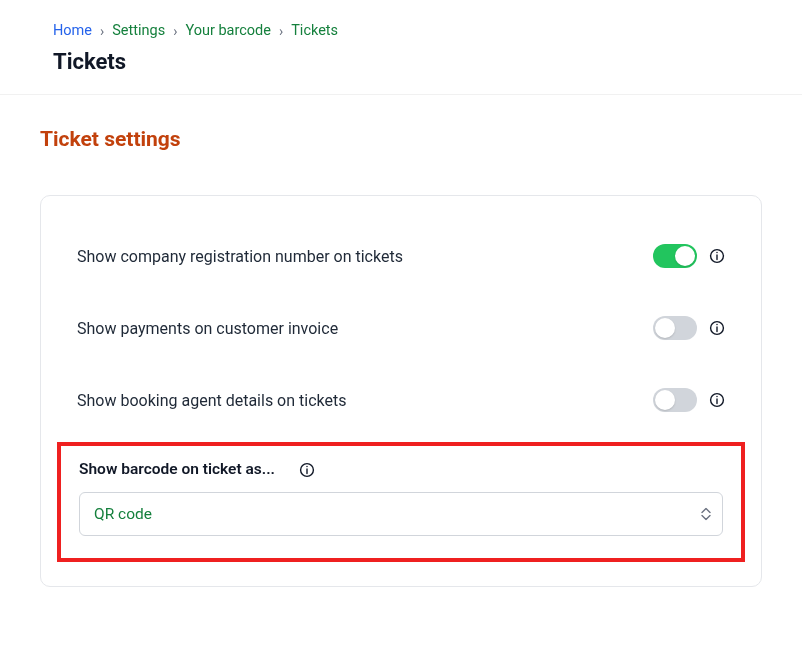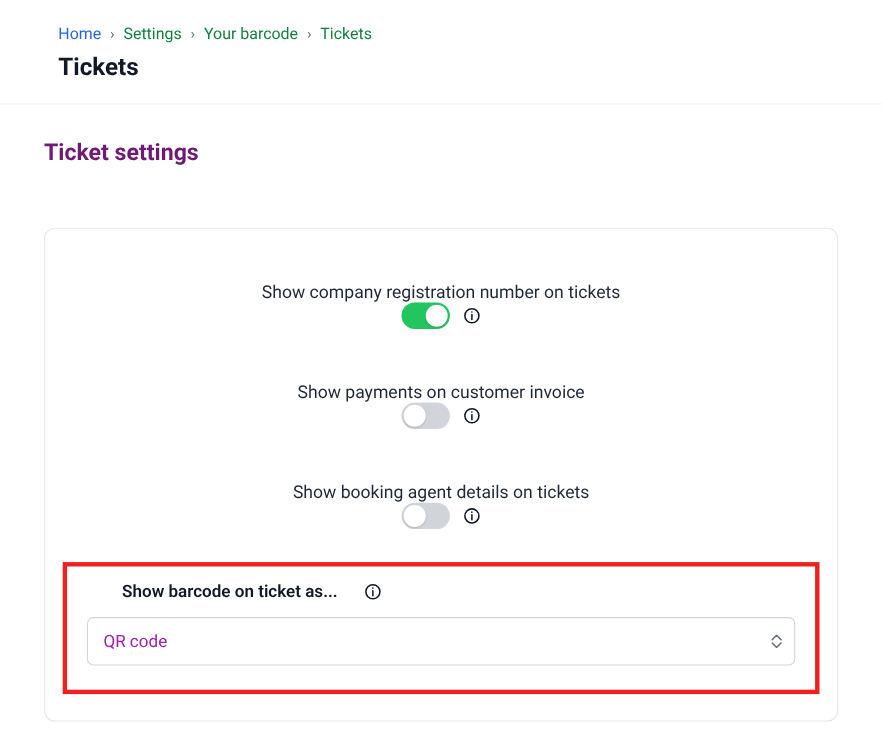--- a/index.html
+++ b/index.html
@@ -37,35 +37,34 @@
       font-size: 22px;
       font-weight: 700;
       color: #111827;
     }
     .content {
       padding: 32px 40px 20px 40px;
     }
     .section-title {
       font-size: 21px;
       font-weight: 700;
-      color: #701a75;
-      margin-bottom: 56px;
+      color: #c2410c;
+      margin-bottom: 44px;
     }
     .panel {
       border: 1px solid #e5e7eb;
       border-radius: 10px;
       padding: 36px 36px 24px 36px;
       position: relative;
     }
     .setting-row {
       display: flex;
       align-items: center;
-      justify-content: center;
+      justify-content: space-between;
       padding: 24px 0;
-      flex-direction: column;
     }
     .setting-row:first-child {
       padding-top: 12px;
     }
     .setting-label {
       font-size: 16px;
       color: #1f2937;
       font-weight: 400;
     }
     .controls {
@@ -116,41 +115,40 @@
     }
     .highlight-box {
       border: 4px solid #ef2020;
       padding: 14px 18px 22px 18px;
       margin-top: 6px;
       margin-left: -20px;
       margin-right: -20px;
     }
     .field-label-row {
       display: flex;
-      align-items: center;
+      align-items: flex-end;
       gap: 24px;
       margin-bottom: 14px;
-      margin-left: 32px;
     }
     .field-label {
       font-size: 15.5px;
       font-weight: 600;
       color: #111827;
     }
     .select-wrap {
       position: relative;
       width: 100%;
     }
     .select-field {
       width: 100%;
       border: 1px solid #d1d5db;
       border-radius: 6px;
       padding: 12px 36px 12px 14px;
       font-size: 15.5px;
-      color: #a21caf;
+      color: #15803d;
       background: #fff;
       cursor: pointer;
       display: flex;
       align-items: center;
     }
     .select-chevrons {
       position: absolute;
       right: 12px;
       top: 50%;
       transform: translateY(-50%);

